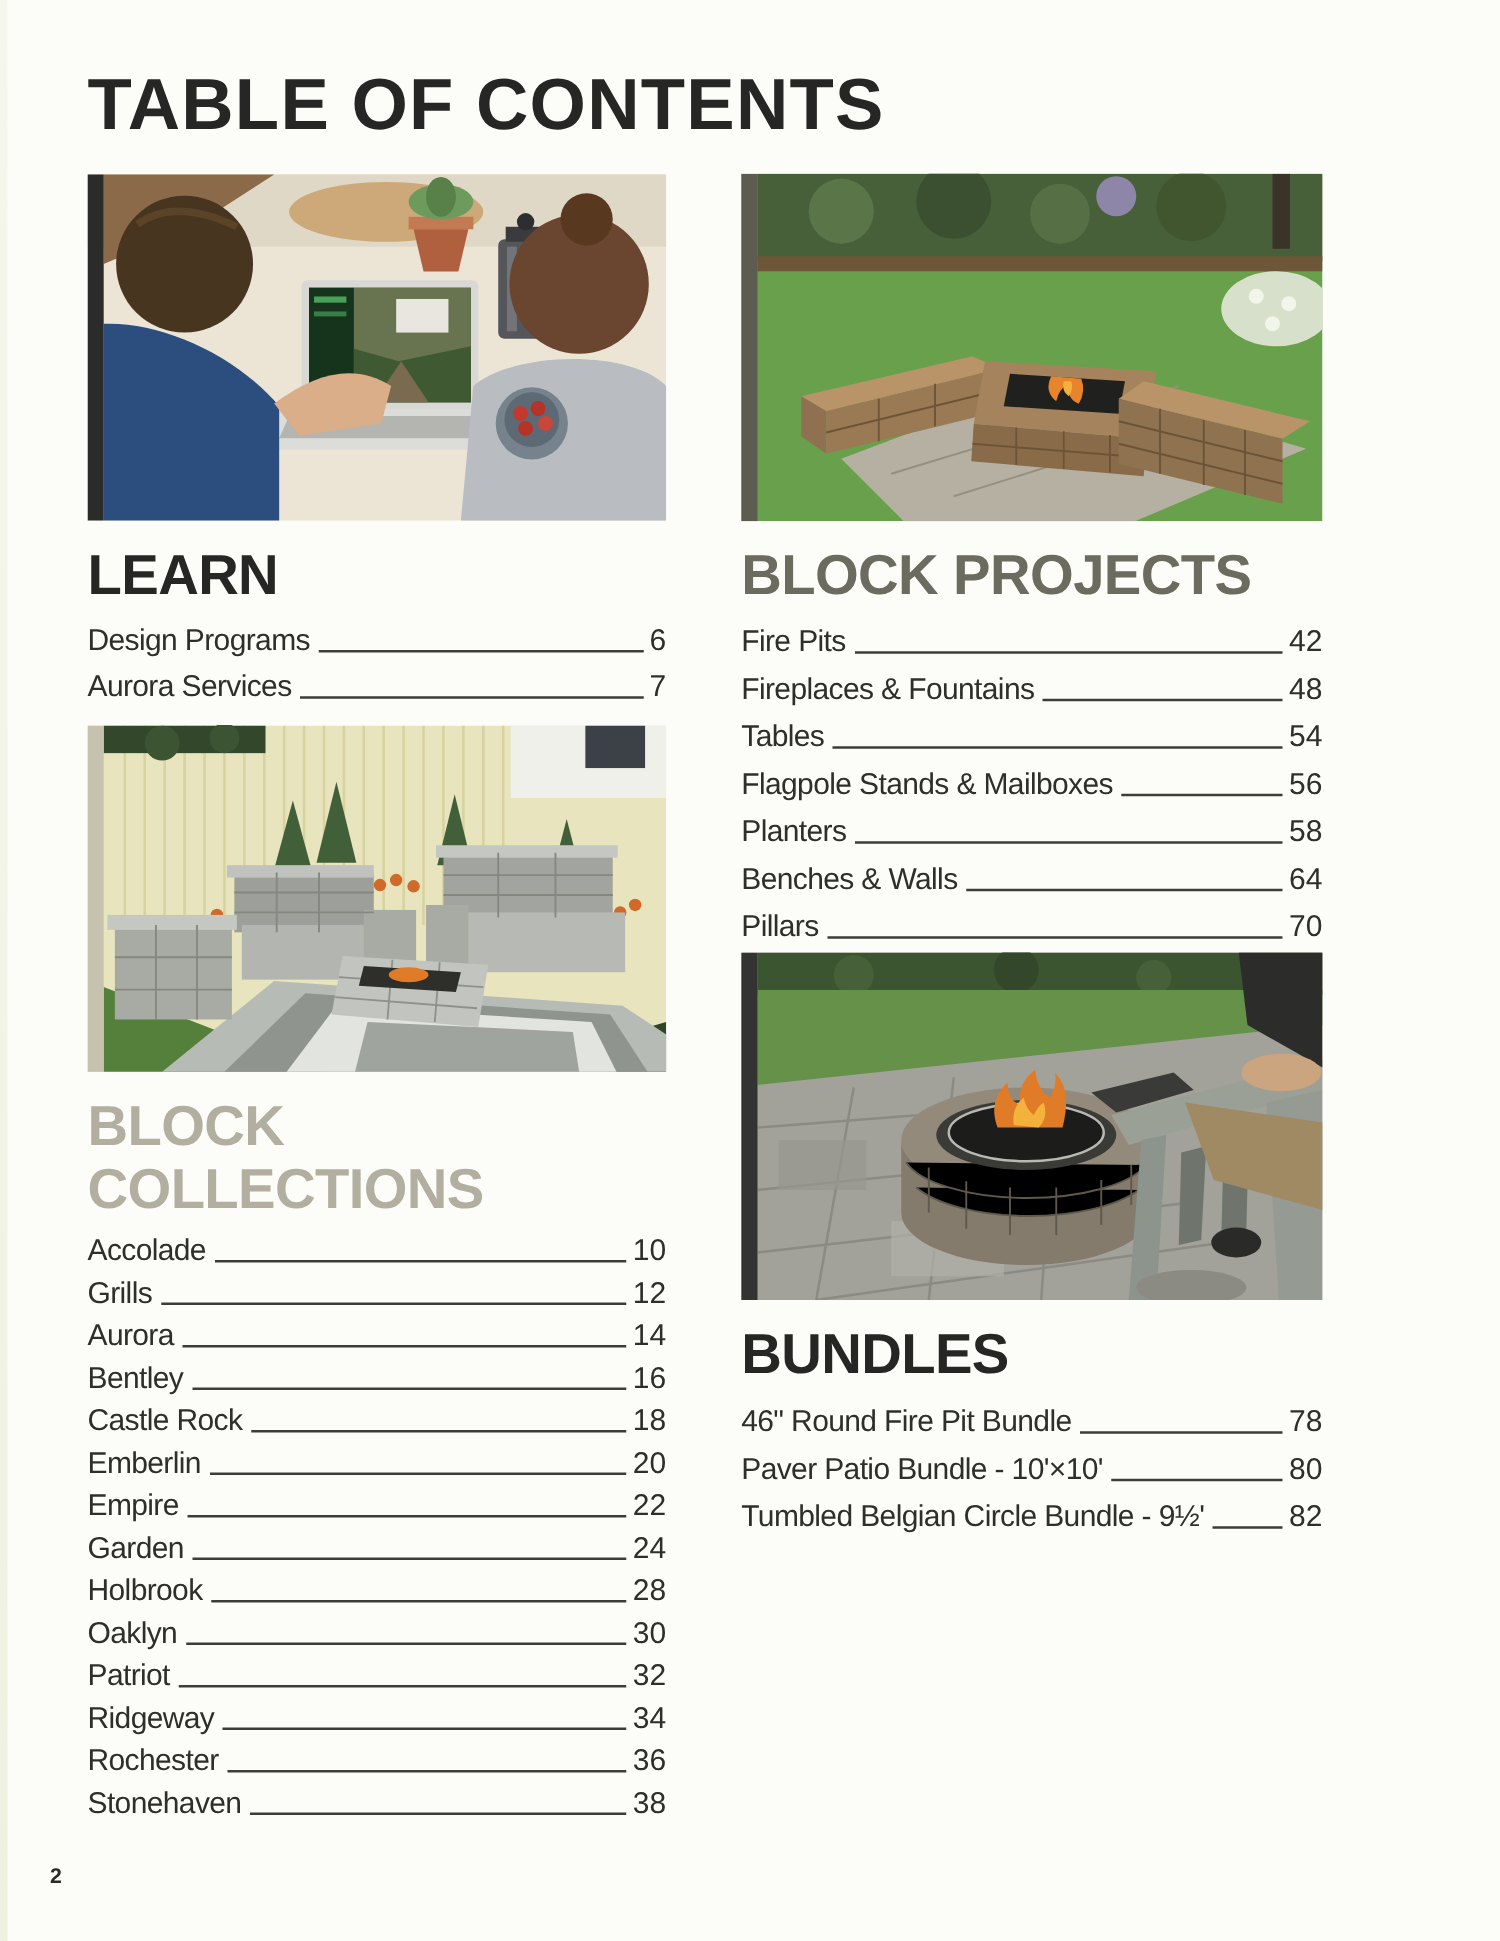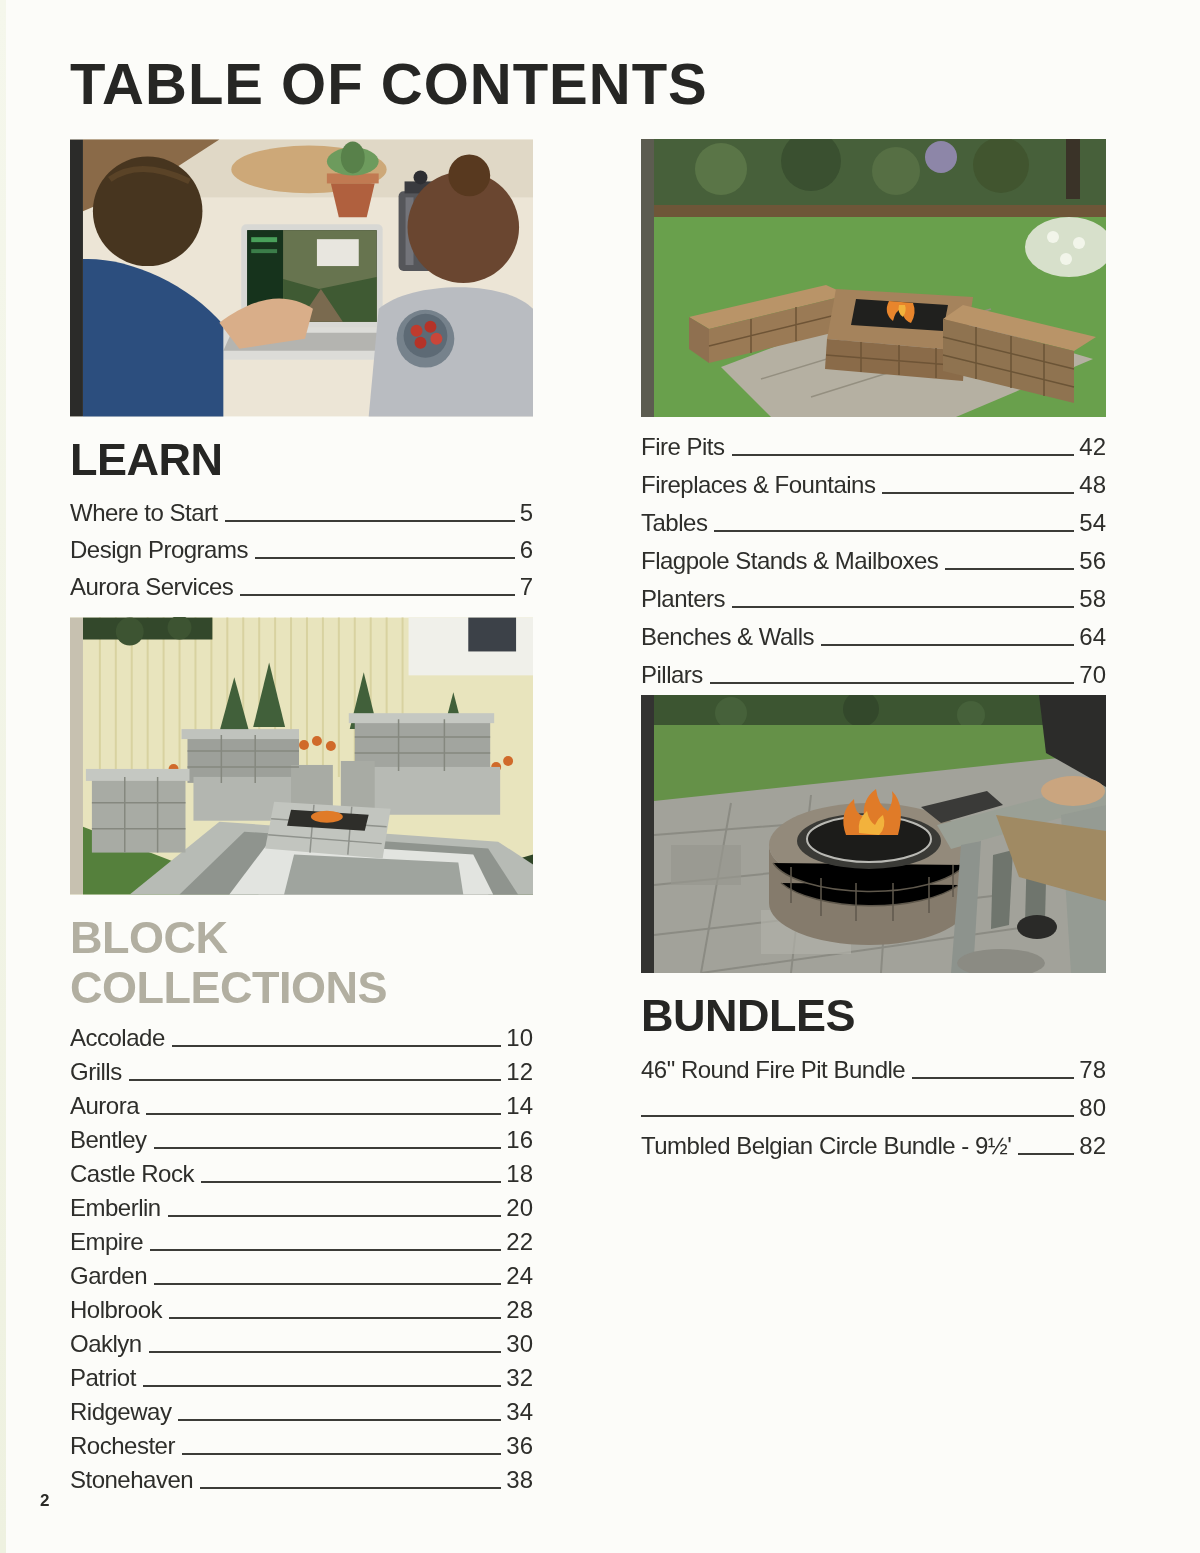--- a/index.html
+++ b/index.html
@@ -11,21 +11,21 @@
   }
   .edge-strip {
     position: absolute; left: 0; top: 0; width: 6px; height: 100%;
     background: linear-gradient(#f5f7ec, #eef1e0);
   }
   .page { padding: 54px 46px 0 70px; }
   .page-title {
     font-size: 58px; font-weight: 800; letter-spacing: 1px;
     color: var(--c-dark, #1e1e1c); margin: 0 0 24px 0; line-height: 1.05;
   }
-  .columns { display: grid; grid-template-columns: 463px 465px; column-gap: 108px; }
+  .columns { display: grid; grid-template-columns: 463px 465px; column-gap: 60px; }
   figure { margin: 0; width: 100%; height: 278px; }
   figure svg { display: block; width: 100%; height: 100%; }
   .sec-heading {
     font-size: 45px; font-weight: 700; letter-spacing: -0.5px;
     line-height: 1.1; margin: 18px 0 0 0;
   }
   .h-dark  { color: var(--c-dark, #2a2a27); }
   .h-tan   { color: var(--c-tan, #b2afa1); }
   .h-olive { color: var(--c-olive, #6b6b5f); }
   .toc { margin-top: 6px; }
@@ -113,25 +113,20 @@
             <circle cx="362" cy="188" r="6" fill="#b53328"></circle>
             <circle cx="368" cy="200" r="6" fill="#c9463a"></circle>
             <circle cx="352" cy="204" r="6" fill="#b53328"></circle>
           </g>
           <rect x="0" y="0" width="13" height="278" fill="#2b2b29"></rect>
         </svg>
       </figure>
 
       <h2 class="sec-heading h-dark">LEARN</h2>
       <div class="toc toc-lg">
-          <div class="toc-row">
-            <span class="toc-label">Where to Start</span>
-            <span class="toc-leader"></span>
-            <span class="toc-page">5</span>
-          </div>
           <div class="toc-row">
             <span class="toc-label">Design Programs</span>
             <span class="toc-leader"></span>
             <span class="toc-page">6</span>
           </div>
           <div class="toc-row">
             <span class="toc-label">Aurora Services</span>
             <span class="toc-leader"></span>
             <span class="toc-page">7</span>
           </div>
@@ -328,20 +323,21 @@
             <polygon points="322,166 455,198 433,212 302,180" fill="#b99468"></polygon>
             <polygon points="302,180 433,212 433,264 302,232" fill="#8f7350"></polygon>
             <g stroke="#6b5436" stroke-width="1.5">
                 <path d="M302,198 l131,32 M302,216 l131,32 M335,188 v52 M370,197 v52 M403,205 v52"></path>
               </g>
           </g>
           <rect x="0" y="0" width="13" height="278" fill="#5c5c50"></rect>
         </svg>
       </figure>
 
+      <h2 class="sec-heading h-olive">BLOCK PROJECTS</h2>
       <div class="toc toc-md">
           <div class="toc-row">
             <span class="toc-label">Fire Pits</span>
             <span class="toc-leader"></span>
             <span class="toc-page">42</span>
           </div>
           <div class="toc-row">
             <span class="toc-label">Fireplaces &amp; Fountains</span>
             <span class="toc-leader"></span>
             <span class="toc-page">48</span>
@@ -421,20 +417,21 @@
       </figure>
 
       <h2 class="sec-heading h-dark">BUNDLES</h2>
       <div class="toc toc-md">
           <div class="toc-row">
             <span class="toc-label">46" Round Fire Pit Bundle</span>
             <span class="toc-leader"></span>
             <span class="toc-page">78</span>
           </div>
           <div class="toc-row">
+            <span class="toc-label">Paver Patio Bundle - 10'×10'</span>
             <span class="toc-leader"></span>
             <span class="toc-page">80</span>
           </div>
           <div class="toc-row">
             <span class="toc-label">Tumbled Belgian Circle Bundle - 9½'</span>
             <span class="toc-leader"></span>
             <span class="toc-page">82</span>
           </div>
         </div>
 

